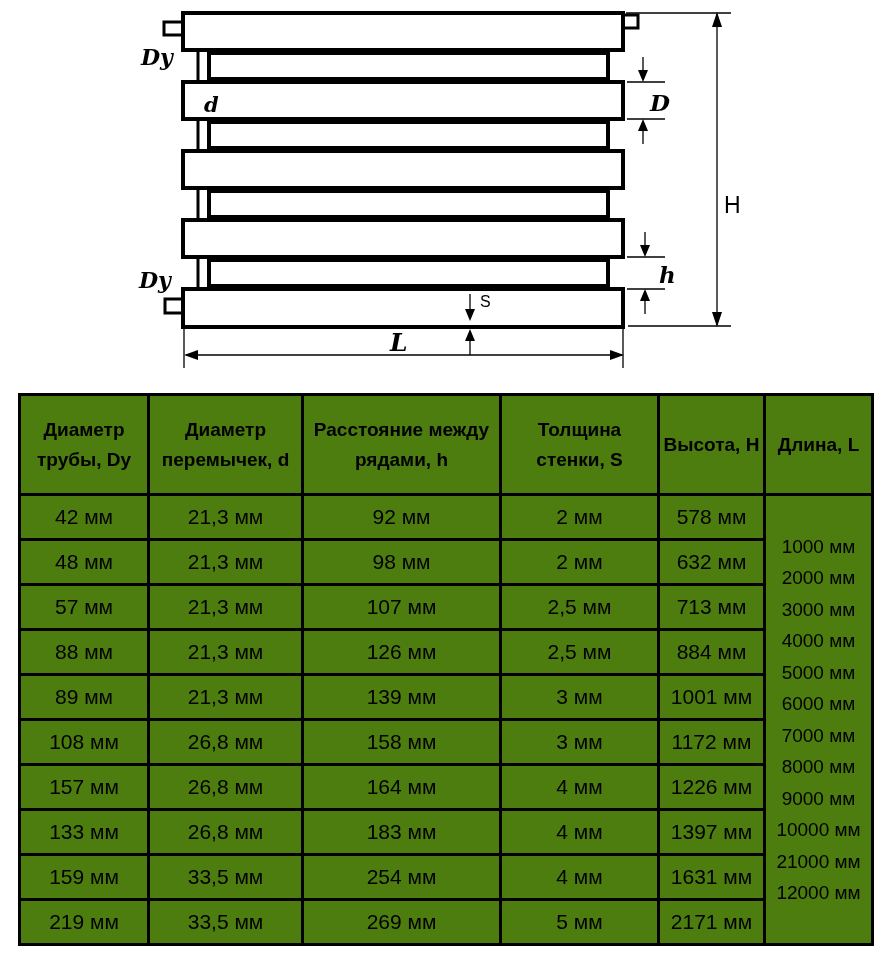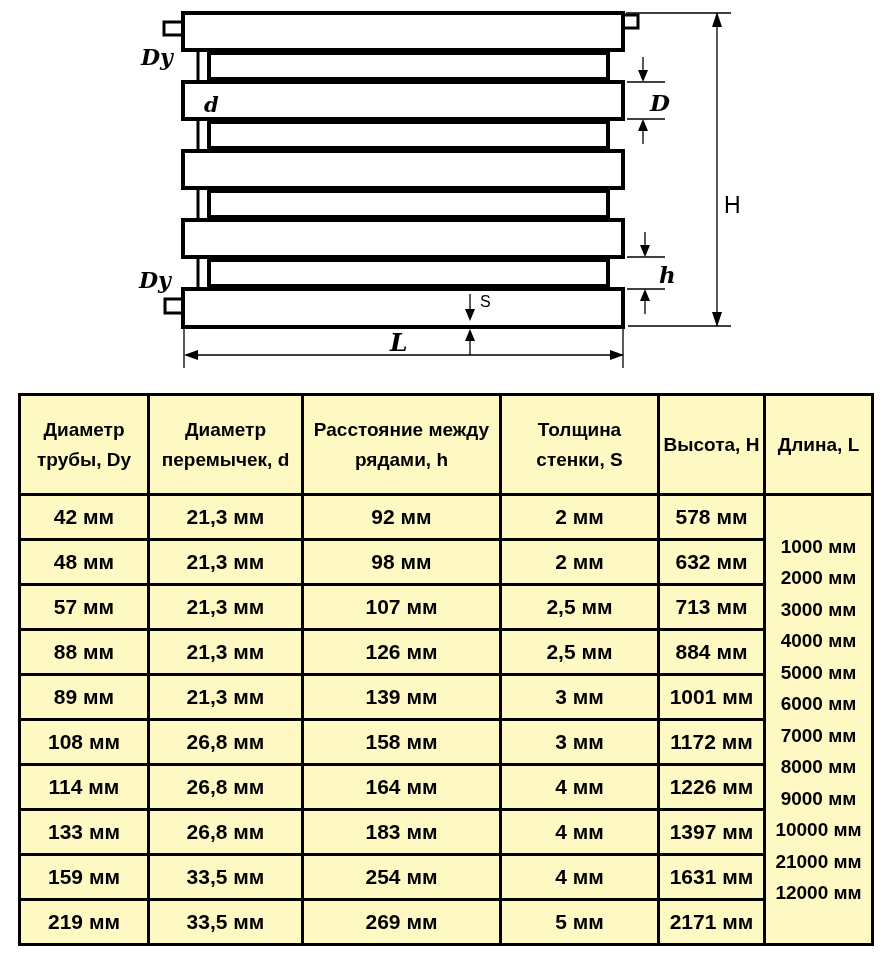--- a/index.html
+++ b/index.html
@@ -8,29 +8,29 @@
     font-family: "Liberation Sans", sans-serif; color: #000;
   }
   .diagram-wrap { position: absolute; left: 0; top: 0; width: 888px; height: 380px; }
   svg text { fill: #000; }
   .dimlabel-serif { font-family: "DejaVu Serif", serif; font-style: italic; font-weight: bold; }
   .dimlabel-sans  { font-family: "Liberation Sans", sans-serif; font-weight: normal; }
 
   .spec-table {
     position: absolute; left: 18px; top: 393px;
     border-collapse: collapse; table-layout: fixed; width: 853px;
-    text-align: center; background: #fef9c3;
+    text-align: center; background: #4d7c0f;
   }
   .spec-table th, .spec-table td { border: 3px solid #000; padding: 0 3px; }
   .spec-table th {
     height: 97px; font-size: 19px; font-weight: bold; line-height: 30px;
     vertical-align: middle;
   }
   .spec-table td {
-    height: 42px; font-size: 21px; font-weight: bold; vertical-align: middle;
+    height: 42px; font-size: 21px; font-weight: normal; vertical-align: middle;
   }
   .len-cell div { line-height: 31.5px; font-size: 19px; }
 </style>
 </head>
 <body>
 
 <div class="diagram-wrap">
 <svg width="888" height="380" viewBox="0 0 888 380" xmlns="http://www.w3.org/2000/svg">
 
   <g>
@@ -191,21 +191,21 @@
         <td>1001 мм</td>
       </tr>
       <tr>
         <td>108 мм</td>
         <td>26,8 мм</td>
         <td>158 мм</td>
         <td>3 мм</td>
         <td>1172 мм</td>
       </tr>
       <tr>
-        <td>114 мм</td>
+        <td>157 мм</td>
         <td>26,8 мм</td>
         <td>164 мм</td>
         <td>4 мм</td>
         <td>1226 мм</td>
       </tr>
       <tr>
         <td>133 мм</td>
         <td>26,8 мм</td>
         <td>183 мм</td>
         <td>4 мм</td>

